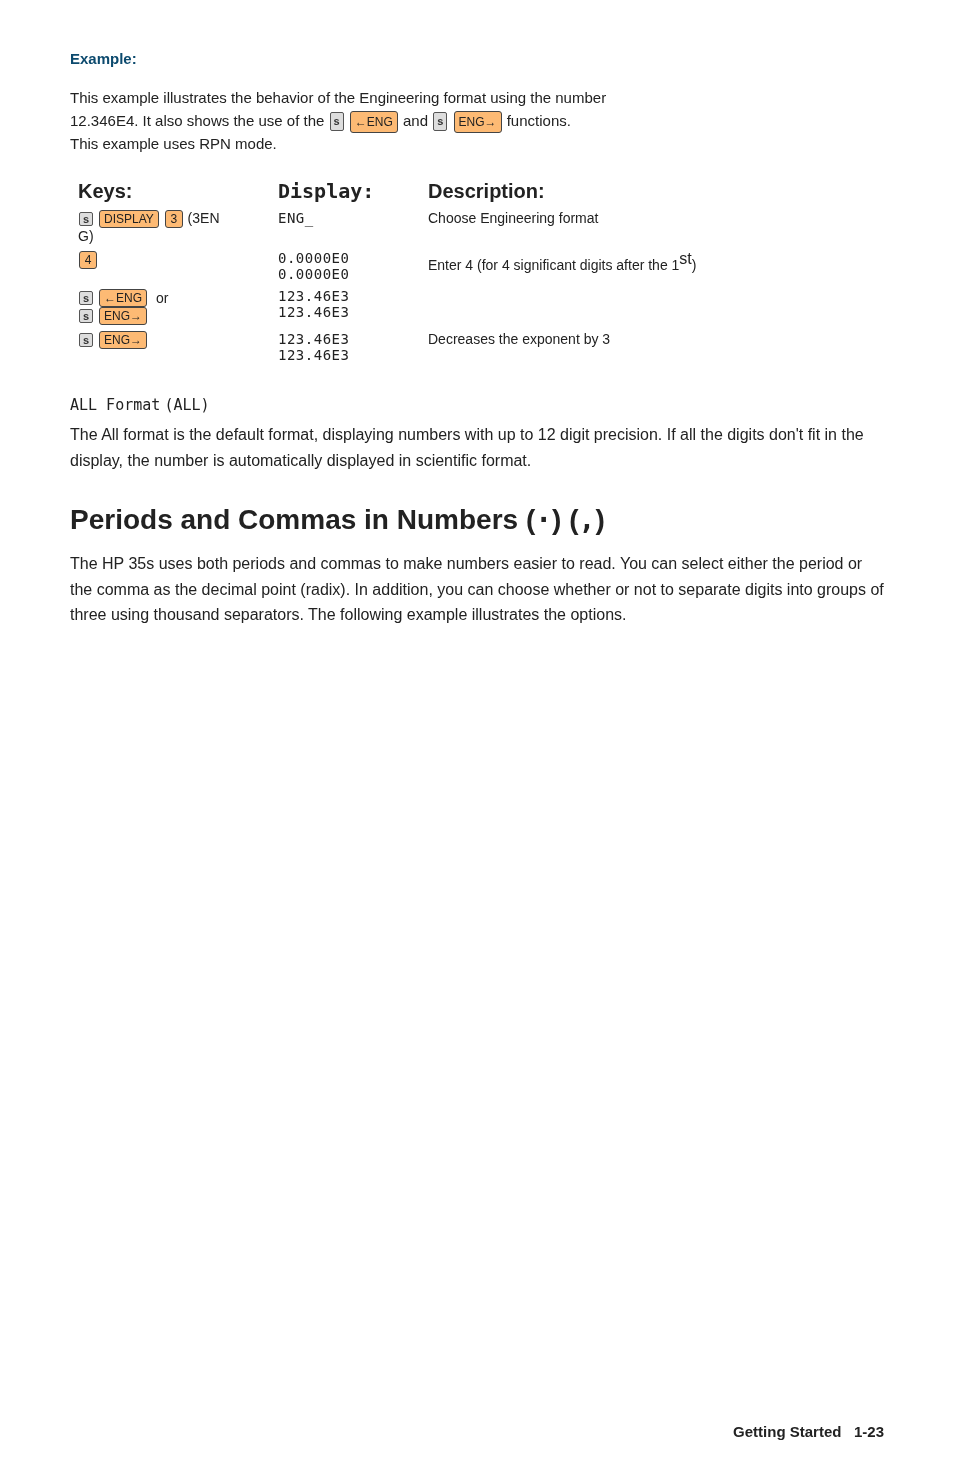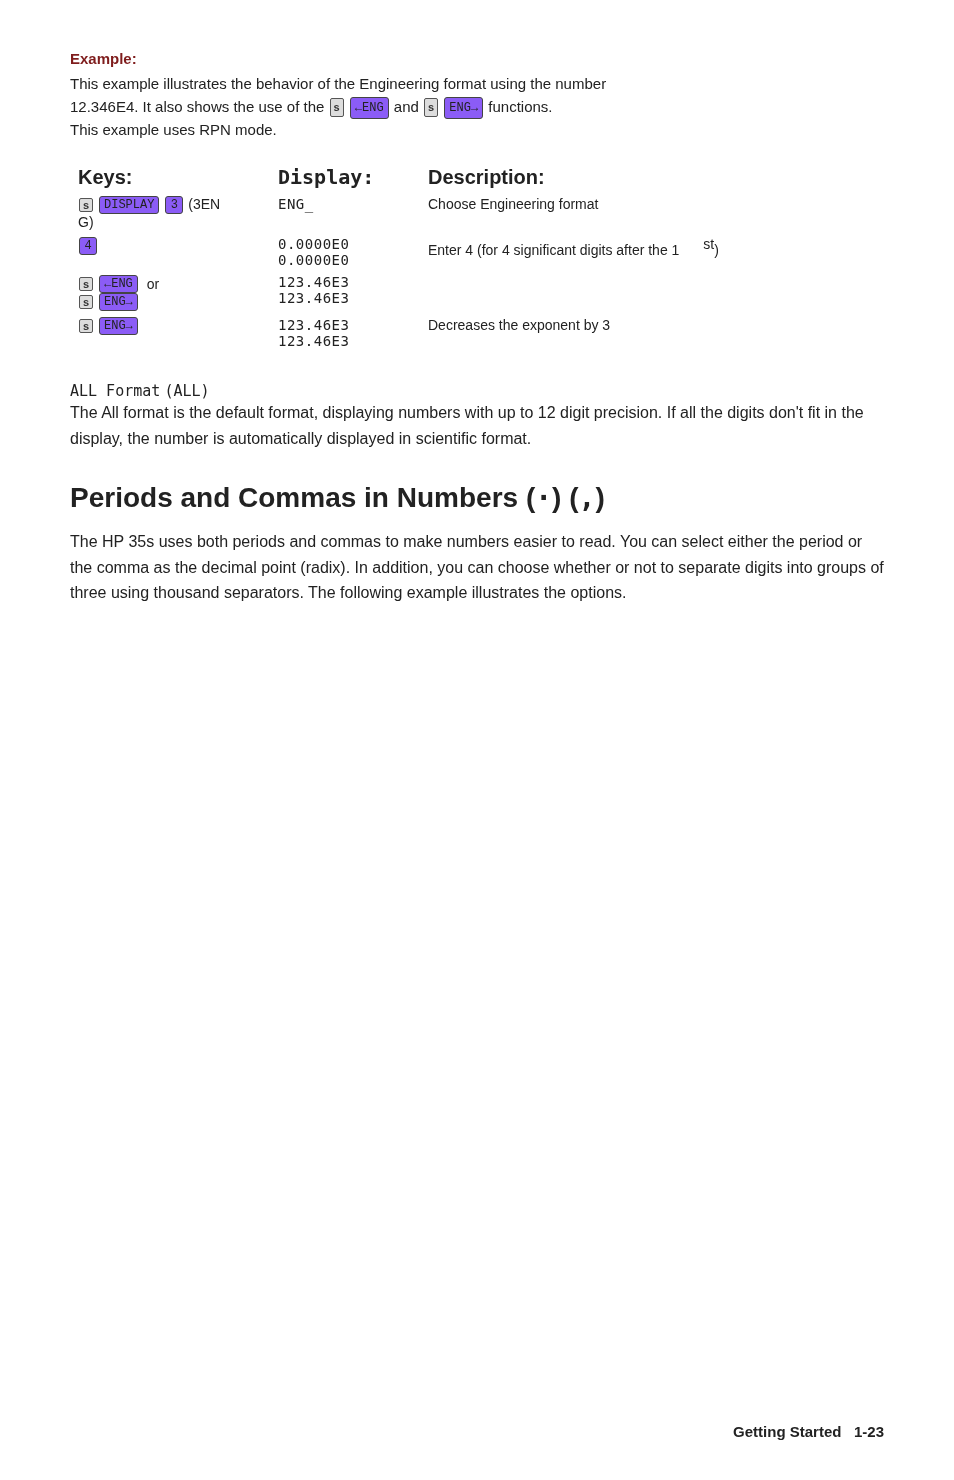--- a/index.html
+++ b/index.html
@@ -7,42 +7,42 @@
       background: #fff;
       font-family: Arial, Helvetica, sans-serif;
       font-size: 15px;
       color: #222;
       width: 954px;
       min-height: 1480px;
       padding: 50px 70px 60px 70px;
     }
 
     .example-label {
-      color: #7f1d1d;
-      font-weight: bold;
-      font-size: 15px;
-      margin-bottom: 6px;
+      color: #0c4a6e;
+      font-weight: bold;
+      font-size: 15px;
+      margin-bottom: 20px;
     }
 
     .intro-text {
       font-size: 15px;
       line-height: 1.5;
       margin-bottom: 17px;
     }
 
     .key-box {
       display: inline-flex;
       align-items: center;
       justify-content: center;
       border: 1.5px solid #444;
       border-radius: 3px;
       padding: 1px 4px;
       font-size: 12px;
-      font-family: Liberation Mono, monospace;
-      background: #8b5cf6;
+      font-family: Liberation Sans, sans-serif;
+      background: #fdba74;
       vertical-align: middle;
       margin: 0 1px;
       min-width: 18px;
     }
 
     
     .example-table {
       width: 100%;
       border-collapse: collapse;
       margin: 20px 0 30px 0;
@@ -67,20 +67,21 @@
 
     .display-val {
       font-family: monospace;
       font-size: 14px;
       letter-spacing: 0.5px;
     }
 
     .all-format-label {
       font-weight: bold;
       font-size: 15px;
+      margin-bottom: 8px;
     }
 
     .all-format-label span {
       font-family: monospace;
       font-weight: normal;
     }
 
     .section-text {
       font-size: 16px;
       line-height: 1.6;
@@ -102,22 +103,21 @@
       font-weight: bold;
     }
 
     .or-text {
       font-size: 14px;
       vertical-align: middle;
       margin: 8px 4px;
     }
 
     sup {
-      font-size: 14px;
-      margin-left: 24px;
+      font-size: 16px;
     }
 
     .key-shift-small {
       display: inline-flex;
       align-items: center;
       justify-content: center;
       border: 1.5px solid #555;
       border-radius: 2px;
       padding: 0px 3px;
       font-size: 11px;

